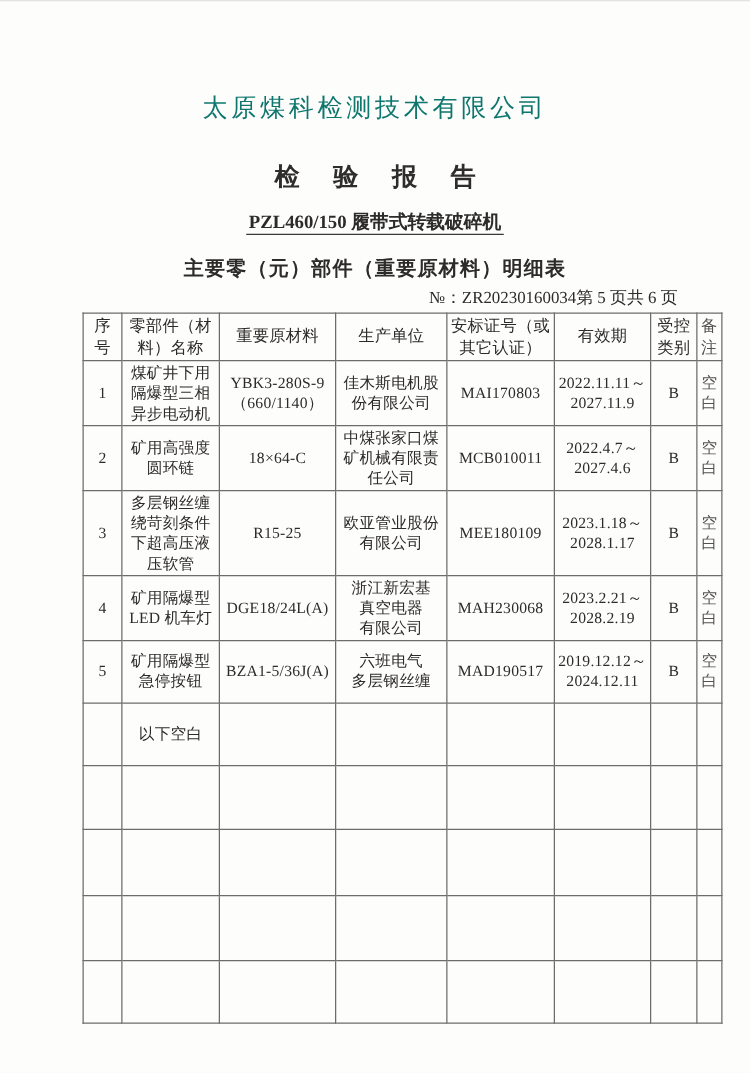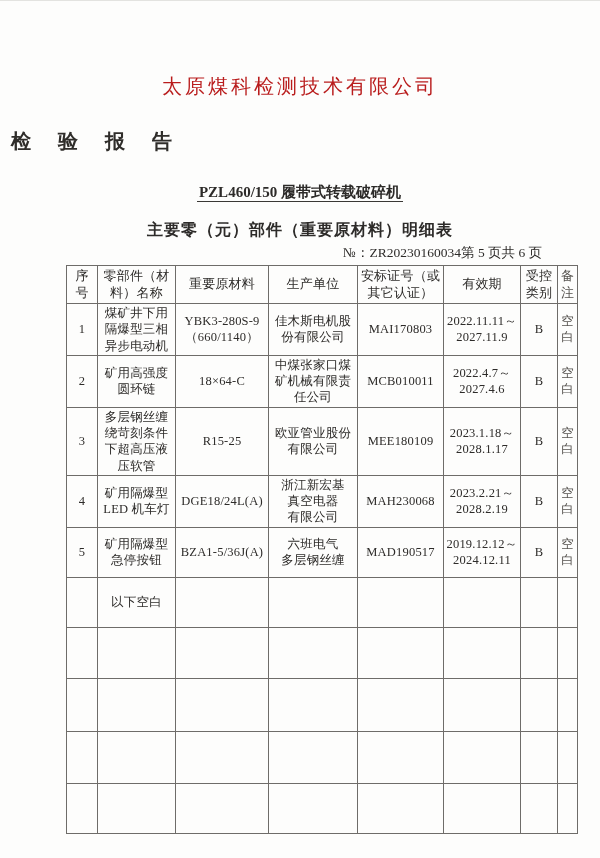--- a/index.html
+++ b/index.html
@@ -15,32 +15,33 @@
     position:absolute;inset:0;
     background:#fdfdfc;
     border-top:1px solid #e3e3e0;
   }
   
   .company-name{
     margin-top:72px;
     text-align:center;
     font-size:20px;
     letter-spacing:3px;
-    color:#b91c1c;
+    color:#0f766e;
   }
   .report-title{
     margin-top:28px;
+    text-align:center;
     font-size:20px;
     font-weight:bold;
     letter-spacing:11px;
     text-indent:11px;
     color:#2f2d2a;
   }
   .product-model{
-    margin-top:28px;
+    margin-top:13px;
     text-align:center;
     font-size:15px;
     font-weight:bold;
   }
   .product-model span{
     border-bottom:1.5px solid #3a3835;
     padding:0 2px 1px 2px;
   }
   .table-title{
     margin-top:18px;

